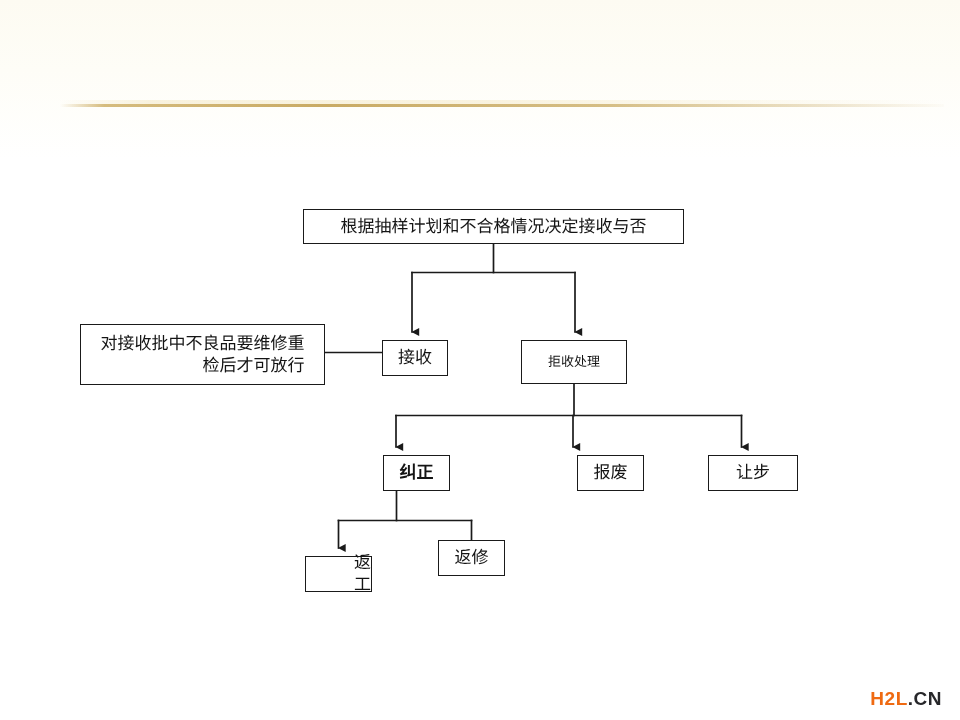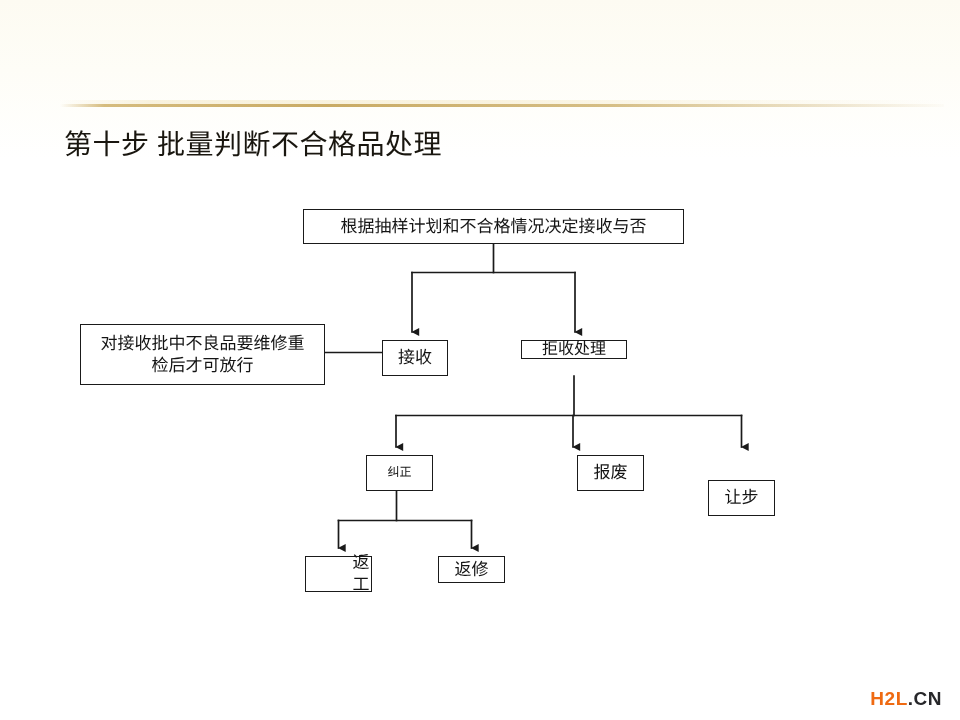--- a/index.html
+++ b/index.html
@@ -102,35 +102,35 @@
 
   .node {
     position: absolute;
     box-sizing: border-box;
     border: 1.6px solid #1a1a1a;
     background: #ffffff;
     color: #141414;
     display: flex;
     align-items: center;
     justify-content: center;
-    text-align: center;
+    text-align: right;
     font-family: "Liberation Serif", "DejaVu Serif", serif;
     line-height: 1.28;
     white-space: pre-line;
   }
 
   .node-decision   { left: 303px; top: 209px; width: 381px; height: 35px; font-size: 17px; }
   .node-note       { left: 80px;  top: 324px; width: 245px; height: 61px; font-size: 17px; padding: 0 8px; }
   .node-accept     { left: 382px; top: 340px; width: 66px;  height: 36px; font-size: 17px; }
-  .node-reject     { left: 521px; top: 340px; width: 106px; height: 19px; font-size: 16px; }
-  .node-correct    { left: 366px; top: 455px; width: 67px;  height: 36px; font-size: 12px; }
+  .node-reject     { left: 521px; top: 340px; width: 106px; height: 44px; font-size: 13px; }
+  .node-correct    { left: 383px; top: 455px; width: 67px;  height: 36px; font-size: 17px; font-weight: bold; }
   .node-scrap      { left: 539px; top: 455px; width: 67px;  height: 36px; font-size: 17px; margin-left: 38px; }
-  .node-concession { left: 708px; top: 480px; width: 67px;  height: 36px; font-size: 17px; }
+  .node-concession { left: 708px; top: 455px; width: 90px;  height: 36px; font-size: 17px; }
   .node-rework     { left: 305px; top: 556px; width: 67px;  height: 36px; font-size: 17px; padding-left: 45px; }
-  .node-repair     { left: 438px; top: 556px; width: 67px;  height: 27px; font-size: 17px; }
+  .node-repair     { left: 438px; top: 540px; width: 67px;  height: 36px; font-size: 17px; }
 
   
   .watermark {
     position: absolute;
     right: 18px;
     bottom: 10px;
     font-family: "Liberation Sans", "DejaVu Sans", sans-serif;
     font-size: 19px;
     font-weight: bold;
     letter-spacing: 0.5px;
@@ -141,21 +141,20 @@
 </style>
 </head>
 <body>
 
 <div class="slide">
 
 
   <div class="title-rule-glow"></div>
   <div class="title-rule"></div>
 
-  <div class="slide-subtitle">第十步  批量判断不合格品处理</div>
 
   <div class="diagram">
     <svg viewBox="0 0 960 720" xmlns="http://www.w3.org/2000/svg">
       <defs>
         <marker id="arw" markerWidth="9" markerHeight="9" refX="4.2" refY="7.6" orient="auto" markerUnits="userSpaceOnUse">
           <path d="M0.3,0.4 L8.1,0.4 L4.2,8.2 Z" fill="#1a1a1a"></path>
         </marker>
       </defs>
 
       <g fill="none" stroke="#1a1a1a" stroke-width="1.7" stroke-linecap="square">

